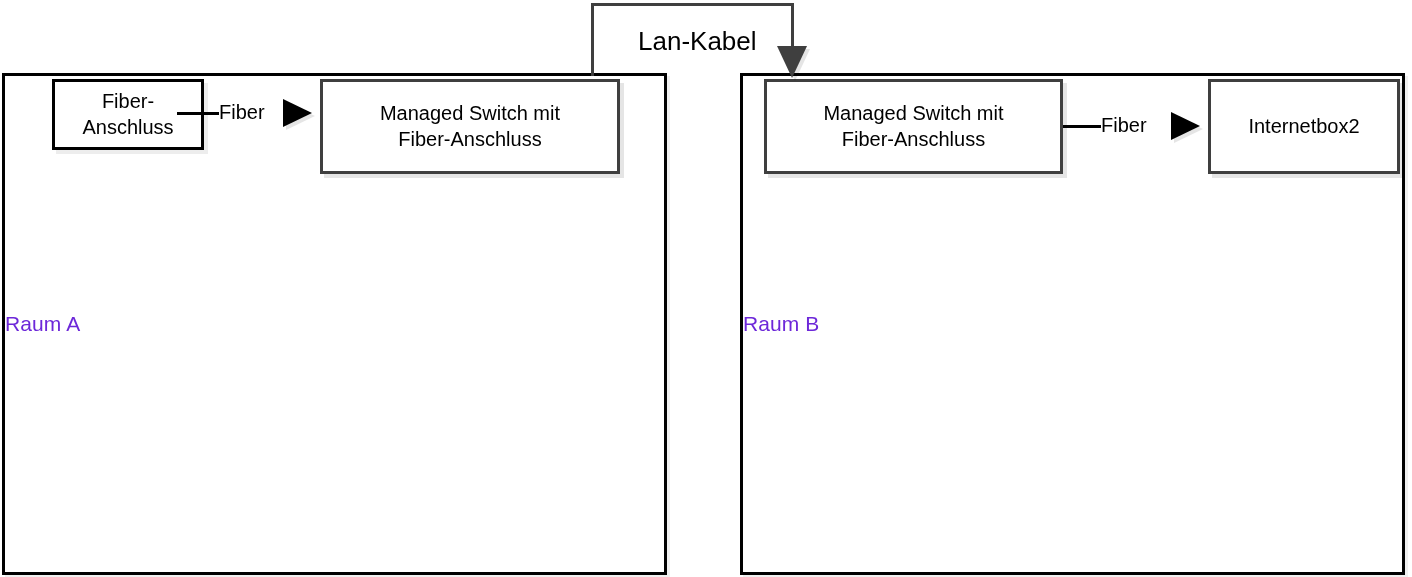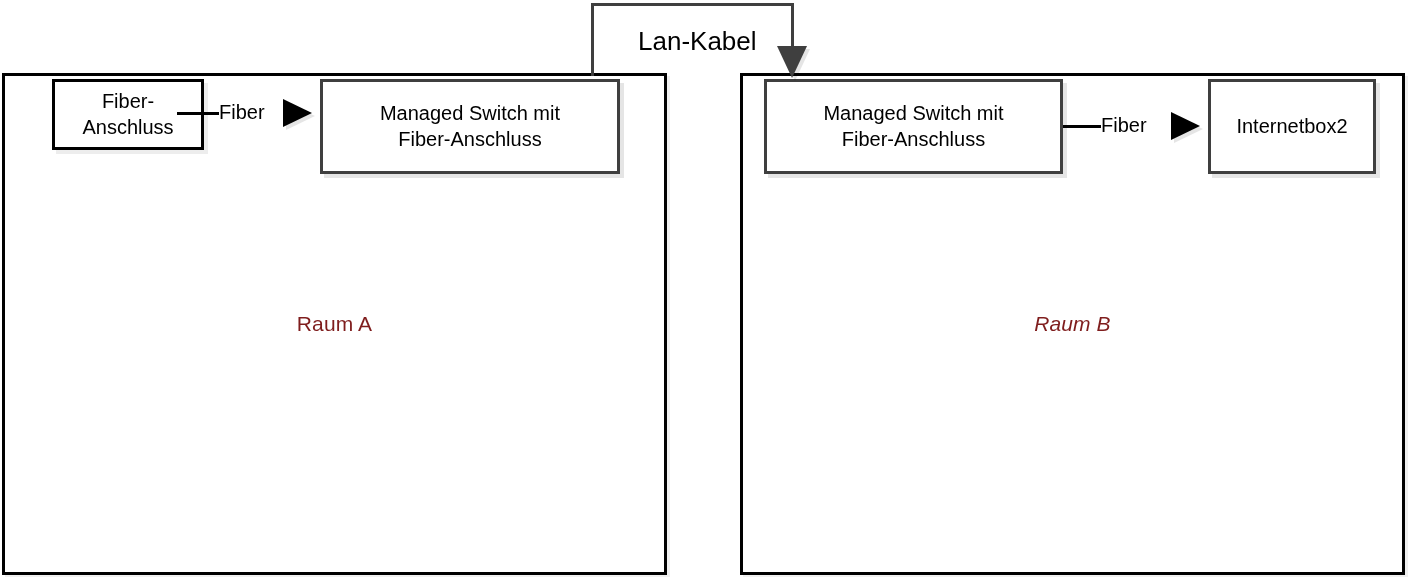--- a/index.html
+++ b/index.html
@@ -31,29 +31,27 @@
     left: 2px;
     top: 73px;
     width: 665px;
     height: 502px;
   }
   #room-b {
     left: 740px;
     top: 73px;
     width: 665px;
     height: 502px;
-    font-style: italic;
   }
   .room-label {
     position: absolute;
     left: 0;
     right: 0;
-    text-align: center;
     font-size: 21px;
-    color: #7f1d1d;
+    color: #6d28d9;
     letter-spacing: 0.1px;
     white-space: nowrap;
   }
   #room-a-label { top: 236px; }
   #room-b-label { top: 236px; }
 
   
   .node {
     position: absolute;
     background: #ffffff;
@@ -94,21 +92,21 @@
   #node-switch-b {
     left: 764px;
     top: 79px;
     width: 299px;
     height: 95px;
     font-size: 20px;
   }
   #node-internetbox {
     left: 1208px;
     top: 79px;
-    width: 168px;
+    width: 192px;
     height: 95px;
     font-size: 20px;
   }
 
   
   .hlink {
     position: absolute;
     height: 3px;
     background: #000000;
     z-index: 6;

